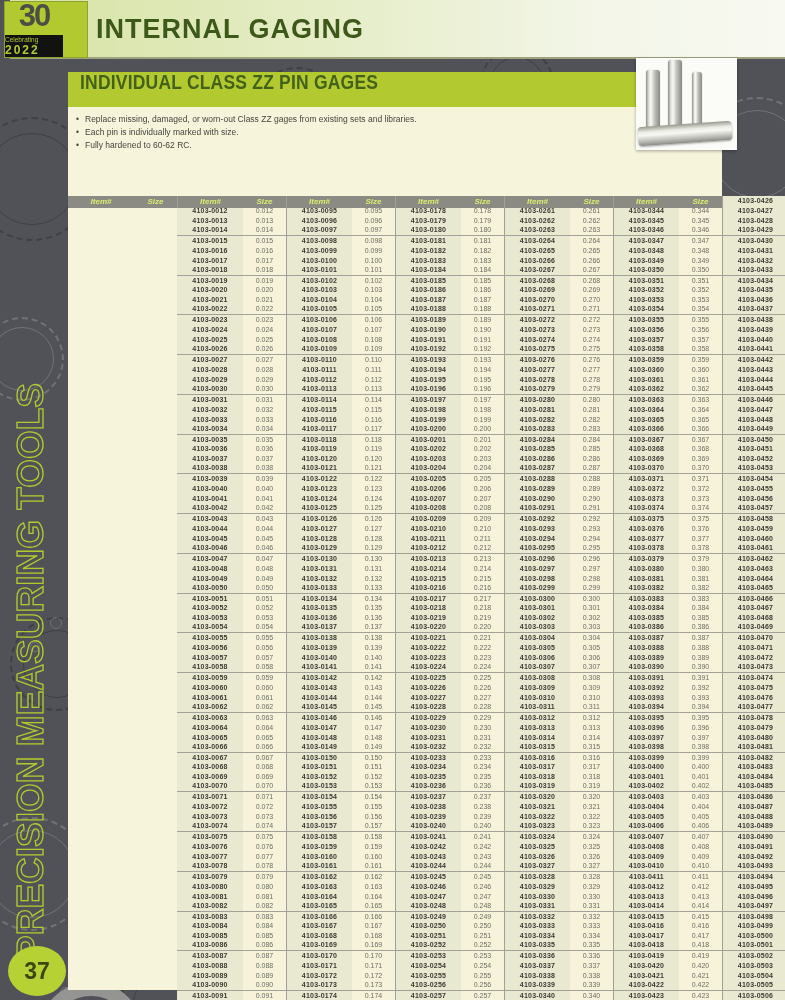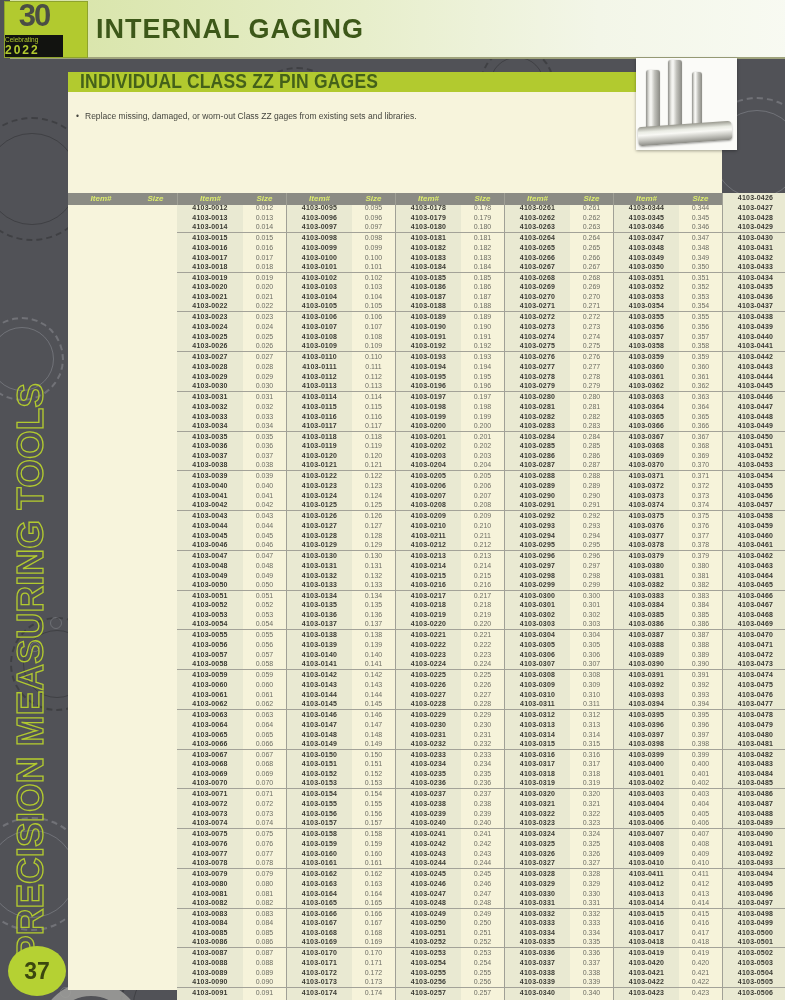--- a/index.html
+++ b/index.html
@@ -72,27 +72,27 @@
     position:absolute;left:8px;top:946px;width:58px;height:50px;border-radius:50%;
     background:var(--page-circle,#b5d133);z-index:2;display:flex;align-items:center;justify-content:center;
     font-size:23px;font-weight:bold;color:#3b470f;
   }
   
   .panel{
     position:absolute;left:68px;top:72px;width:654px;height:918px;
     background:var(--cream,#f7f4dc);z-index:2;
   }
   .section-bar{
-    height:20px;background:var(--lime,#b2ca2f);display:flex;align-items:flex-end;
+    height:35px;background:var(--lime,#b2ca2f);display:flex;align-items:flex-start;
   }
   .section-title{
     padding-left:12px;font-size:17.5px;font-weight:bold;letter-spacing:0.2px;
     color:var(--dark-green,#44611a);transform:scaleY(1.12);transform-origin:left center;
   }
-  .bullets{display:flex;padding:18px 10px 0 8px;height:39px;}
+  .bullets{display:flex;padding:6px 10px 0 8px;height:39px;}
   .blist{list-style:none;margin:0;padding:0;font-size:8.5px;color:#45453e;line-height:1.55;}
   .blist.left{flex:1;}
   .blist.right{width:238px;}
   .blist li{padding-left:9px;position:relative;}
   .blist li::before{content:"•";position:absolute;left:0;top:0;color:#45453e;}
   
   .table{display:flex;border-bottom:2px solid #56564f;}
   .pair{width:109px;display:flex;flex-direction:row;box-sizing:border-box;margin-top:44px;}
   .pair-header{display:flex;height:12px;background:var(--th-bg,#8b8b84);}
   .pair-header span{
@@ -164,20 +164,22 @@
 <div class="side-text">PRECISION MEASURING TOOLS</div>
 <div class="page-circle">37</div>
 
 <div class="panel">
   <div class="section-bar">
     <span class="section-title">INDIVIDUAL CLASS ZZ PIN GAGES</span>
   </div>
   <div class="bullets">
     <ul class="blist left">
       <li><span>Replace missing, damaged, or worn-out Class ZZ gages from existing sets and libraries.</span></li>
+      <li><span>Each pin is individually marked with size.</span></li>
+      <li><span>Fully hardened to 60-62 RC.</span></li>
     </ul>
   </div>
   <div class="table">
     <div class="pair">
       <div class="pair-header">
         <span class="hi">Item#</span>
         <span class="hs">Size</span>
       </div>
       <div class="rows">
           <div class="trow">

